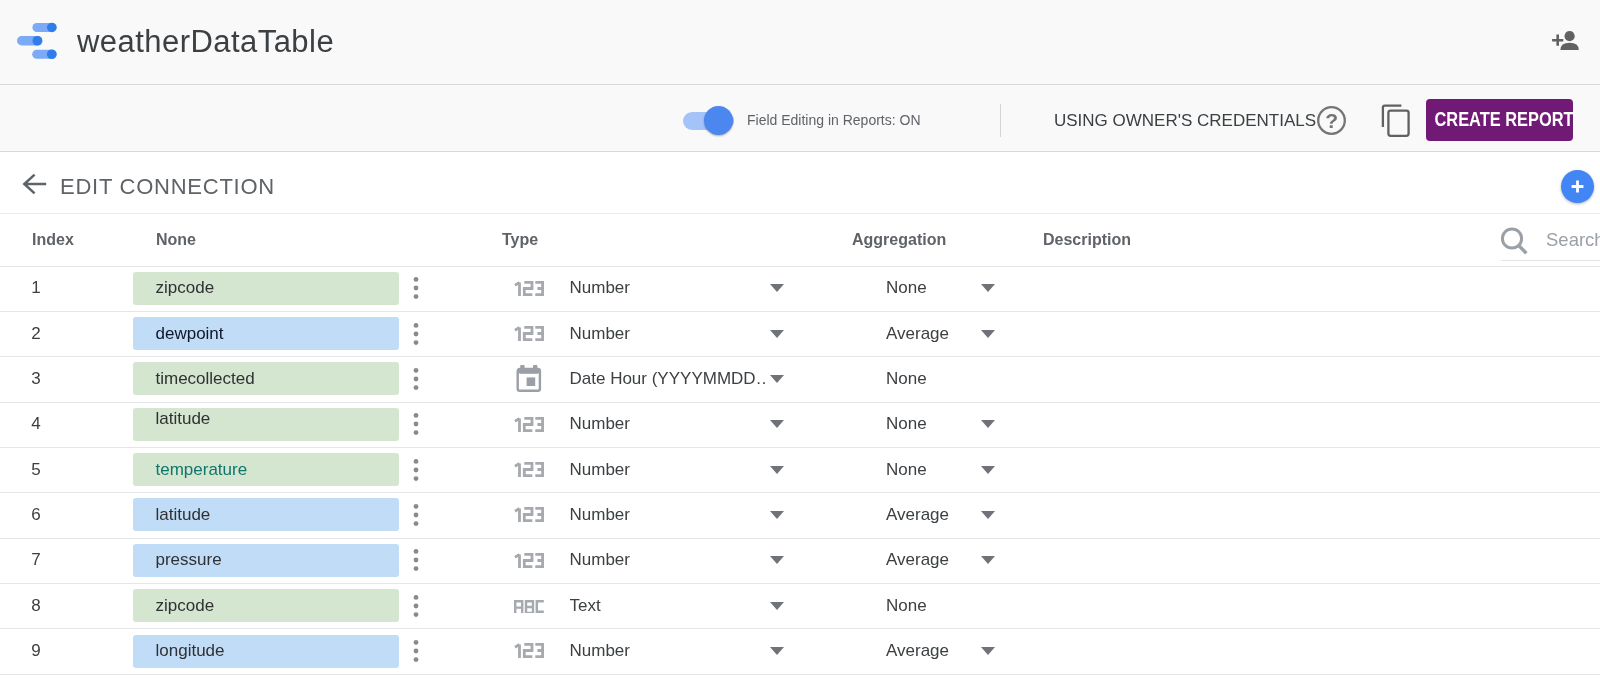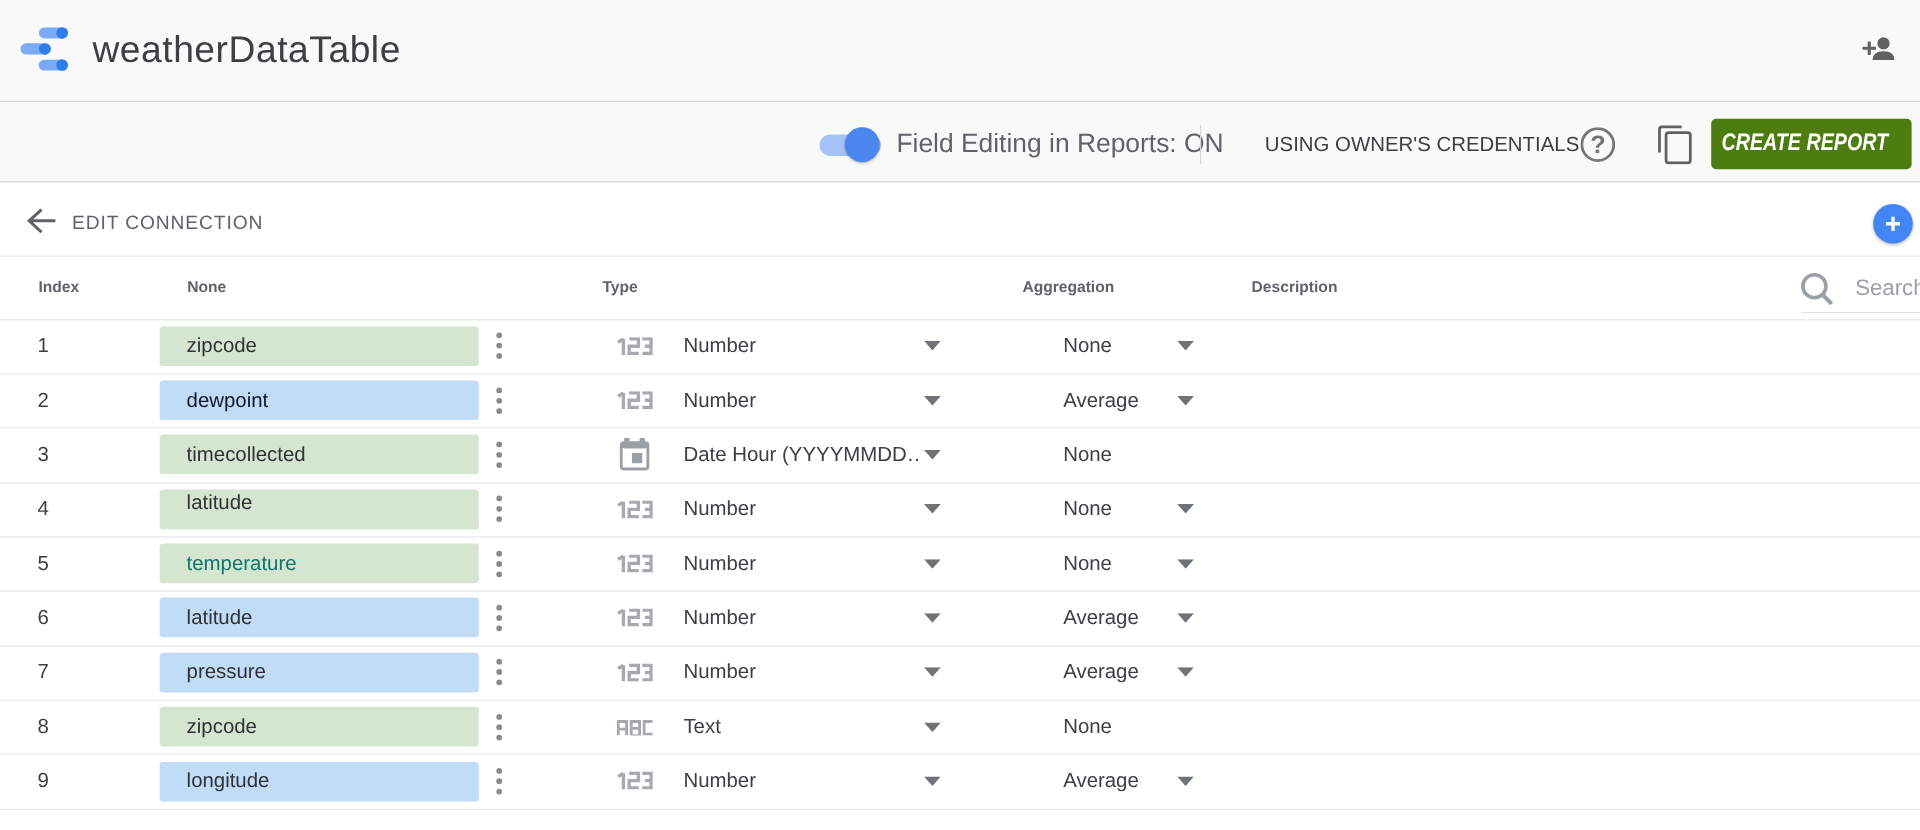--- a/index.html
+++ b/index.html
@@ -1,18 +1,18 @@
 <!DOCTYPE html>
 <html><head><meta charset="utf-8">
 <style>
   html,body{margin:0;padding:0;}
   body{width:1600px;height:692px;position:relative;overflow:hidden;background:#fff;
        font-family:"Liberation Sans",sans-serif;-webkit-font-smoothing:antialiased;}
   .abs{position:absolute;}
-  .lbl{position:absolute;font-weight:bold;font-size:13px;color:#5f6368;white-space:nowrap;}
+  .lbl{position:absolute;font-weight:bold;font-size:16px;color:#5f6368;white-space:nowrap;}
   .cell{position:absolute;font-size:17px;color:#3c4043;white-space:nowrap;}
   .hline{position:absolute;height:1px;left:0;width:1600px;background:#e4e6e8;}
 </style></head>
 <body>
 
 <div class="abs" style="left:0;top:0;width:1600px;height:84px;background:#f9f9f9;border-bottom:1px solid #d9d9dc;"></div>
 <svg class="abs" style="left:17px;top:22px" width="41" height="38">
   <rect x="15.4" y="0.9" width="24.2" height="9.1" rx="4.55" fill="#7baaf7"></rect>
   <circle cx="34.8" cy="5.45" r="4.8" fill="#2e7de9"></circle>
   <rect x="0" y="14.1" width="25.6" height="9.3" rx="4.65" fill="#7baaf7"></rect>
@@ -23,39 +23,39 @@
 <div class="abs" style="left:77px;top:25px;font-size:31px;line-height:34px;letter-spacing:0.45px;color:#3c4043;">weatherDataTable</div>
 <svg class="abs" style="left:1550px;top:29px" width="31" height="23" fill="#616161">
   <circle cx="19.6" cy="7.2" r="5.1"></circle>
   <path d="M10.4,21 q0,-7.3 9.2,-7.3 q9.2,0 9.2,7.3 z"></path>
   <path d="M6.4,5.6 h2.6 v4.3 h4.3 v2.6 h-4.3 v4.3 h-2.6 v-4.3 h-4.3 v-2.6 h4.3 z"></path>
 </svg>
 
 <div class="abs" style="left:0;top:85px;width:1600px;height:66px;background:#f9f9f9;border-bottom:1px solid #d9d9dc;"></div>
 <div class="abs" style="left:683px;top:111.5px;width:51px;height:18px;border-radius:9px;background:#a4c3f8;"></div>
 <div class="abs" style="left:704px;top:106px;width:29px;height:29px;border-radius:50%;background:#4c87f0;box-shadow:0 1px 2px rgba(0,0,0,.3);"></div>
-<div class="abs" style="left:747px;top:109px;font-size:22px;line-height:22px;color:#5f6368;">Field Editing in Reports: ON</div>
+<div class="abs" style="left:747px;top:109px;font-size:14px;line-height:22px;color:#5f6368;">Field Editing in Reports: ON</div>
 <div class="abs" style="left:1000px;top:104px;width:1px;height:33px;background:#d5d5d8;"></div>
 <div class="abs" style="left:1030px;top:110px;font-size:17px;line-height:21px;color:#3c4043;margin-left:24px;">USING OWNER'S CREDENTIALS</div>
 <svg class="abs" style="left:1317px;top:105.5px" width="29" height="29">
   <circle cx="14.5" cy="14.5" r="13.3" fill="none" stroke="#757575" stroke-width="2.3"></circle>
   <text x="14.6" y="21.6" font-family="Liberation Sans" font-size="21" font-weight="bold" fill="#757575" text-anchor="middle">?</text>
 </svg>
 <svg class="abs" style="left:1381px;top:104px" width="29" height="33" fill="none" stroke="#616161" stroke-width="2.3">
   <path d="M1.9,23 V3.5 Q1.9,1.7 3.7,1.7 H20.4"></path>
   <rect x="7.4" y="6.6" width="20.2" height="25.2" rx="2.2"></rect>
 </svg>
-<div class="abs" style="left:1426px;top:99px;width:167px;height:42px;border-radius:4px;background:#4d7c0f;overflow:visible;font-style:italic;">
+<div class="abs" style="left:1426px;top:99px;width:147px;height:42px;border-radius:4px;background:#701a75;overflow:visible;">
     <div style="width:220px;height:42px;margin-left:-32px;color:#fff;font-size:20px;font-weight:bold;line-height:41px;text-align:center;transform:scaleX(0.82);transform-origin:50% 50%;white-space:nowrap;">CREATE REPORT</div>
   </div>
 
 <svg class="abs" style="left:21.5px;top:172px" width="26" height="24" fill="none" stroke="#5f6368" stroke-width="2.5">
   <path d="M24.2,12 H2.3 M12.6,2.6 L2.3,12 L12.6,21.4"></path>
 </svg>
-<div class="abs" style="left:60px;top:176px;font-size:16px;line-height:21px;letter-spacing:0.75px;color:#5f6368;">EDIT CONNECTION</div>
+<div class="abs" style="left:60px;top:176px;font-size:22px;line-height:21px;letter-spacing:0.75px;color:#5f6368;">EDIT CONNECTION</div>
 <div class="abs" style="left:1560.5px;top:170px;width:33px;height:33px;border-radius:50%;background:#4285f4;box-shadow:0 1px 3px rgba(0,0,0,.3);"></div>
 <svg class="abs" style="left:1560.5px;top:170px" width="33" height="33" stroke="#fff" stroke-width="2.2">
   <path d="M16.5,10.6 V22.4 M10.6,16.5 H22.4" stroke-width="2.8"></path>
 </svg>
 <div class="hline" style="top:212.5px;background:#e9e9eb;"></div>
 
 <div class="lbl" style="left:32px;top:231px;">Index</div>
 <div class="lbl" style="left:156px;top:231px;">None</div>
 <div class="lbl" style="left:502px;top:231px;">Type</div>
 <div class="lbl" style="left:852px;top:231px;">Aggregation</div>

